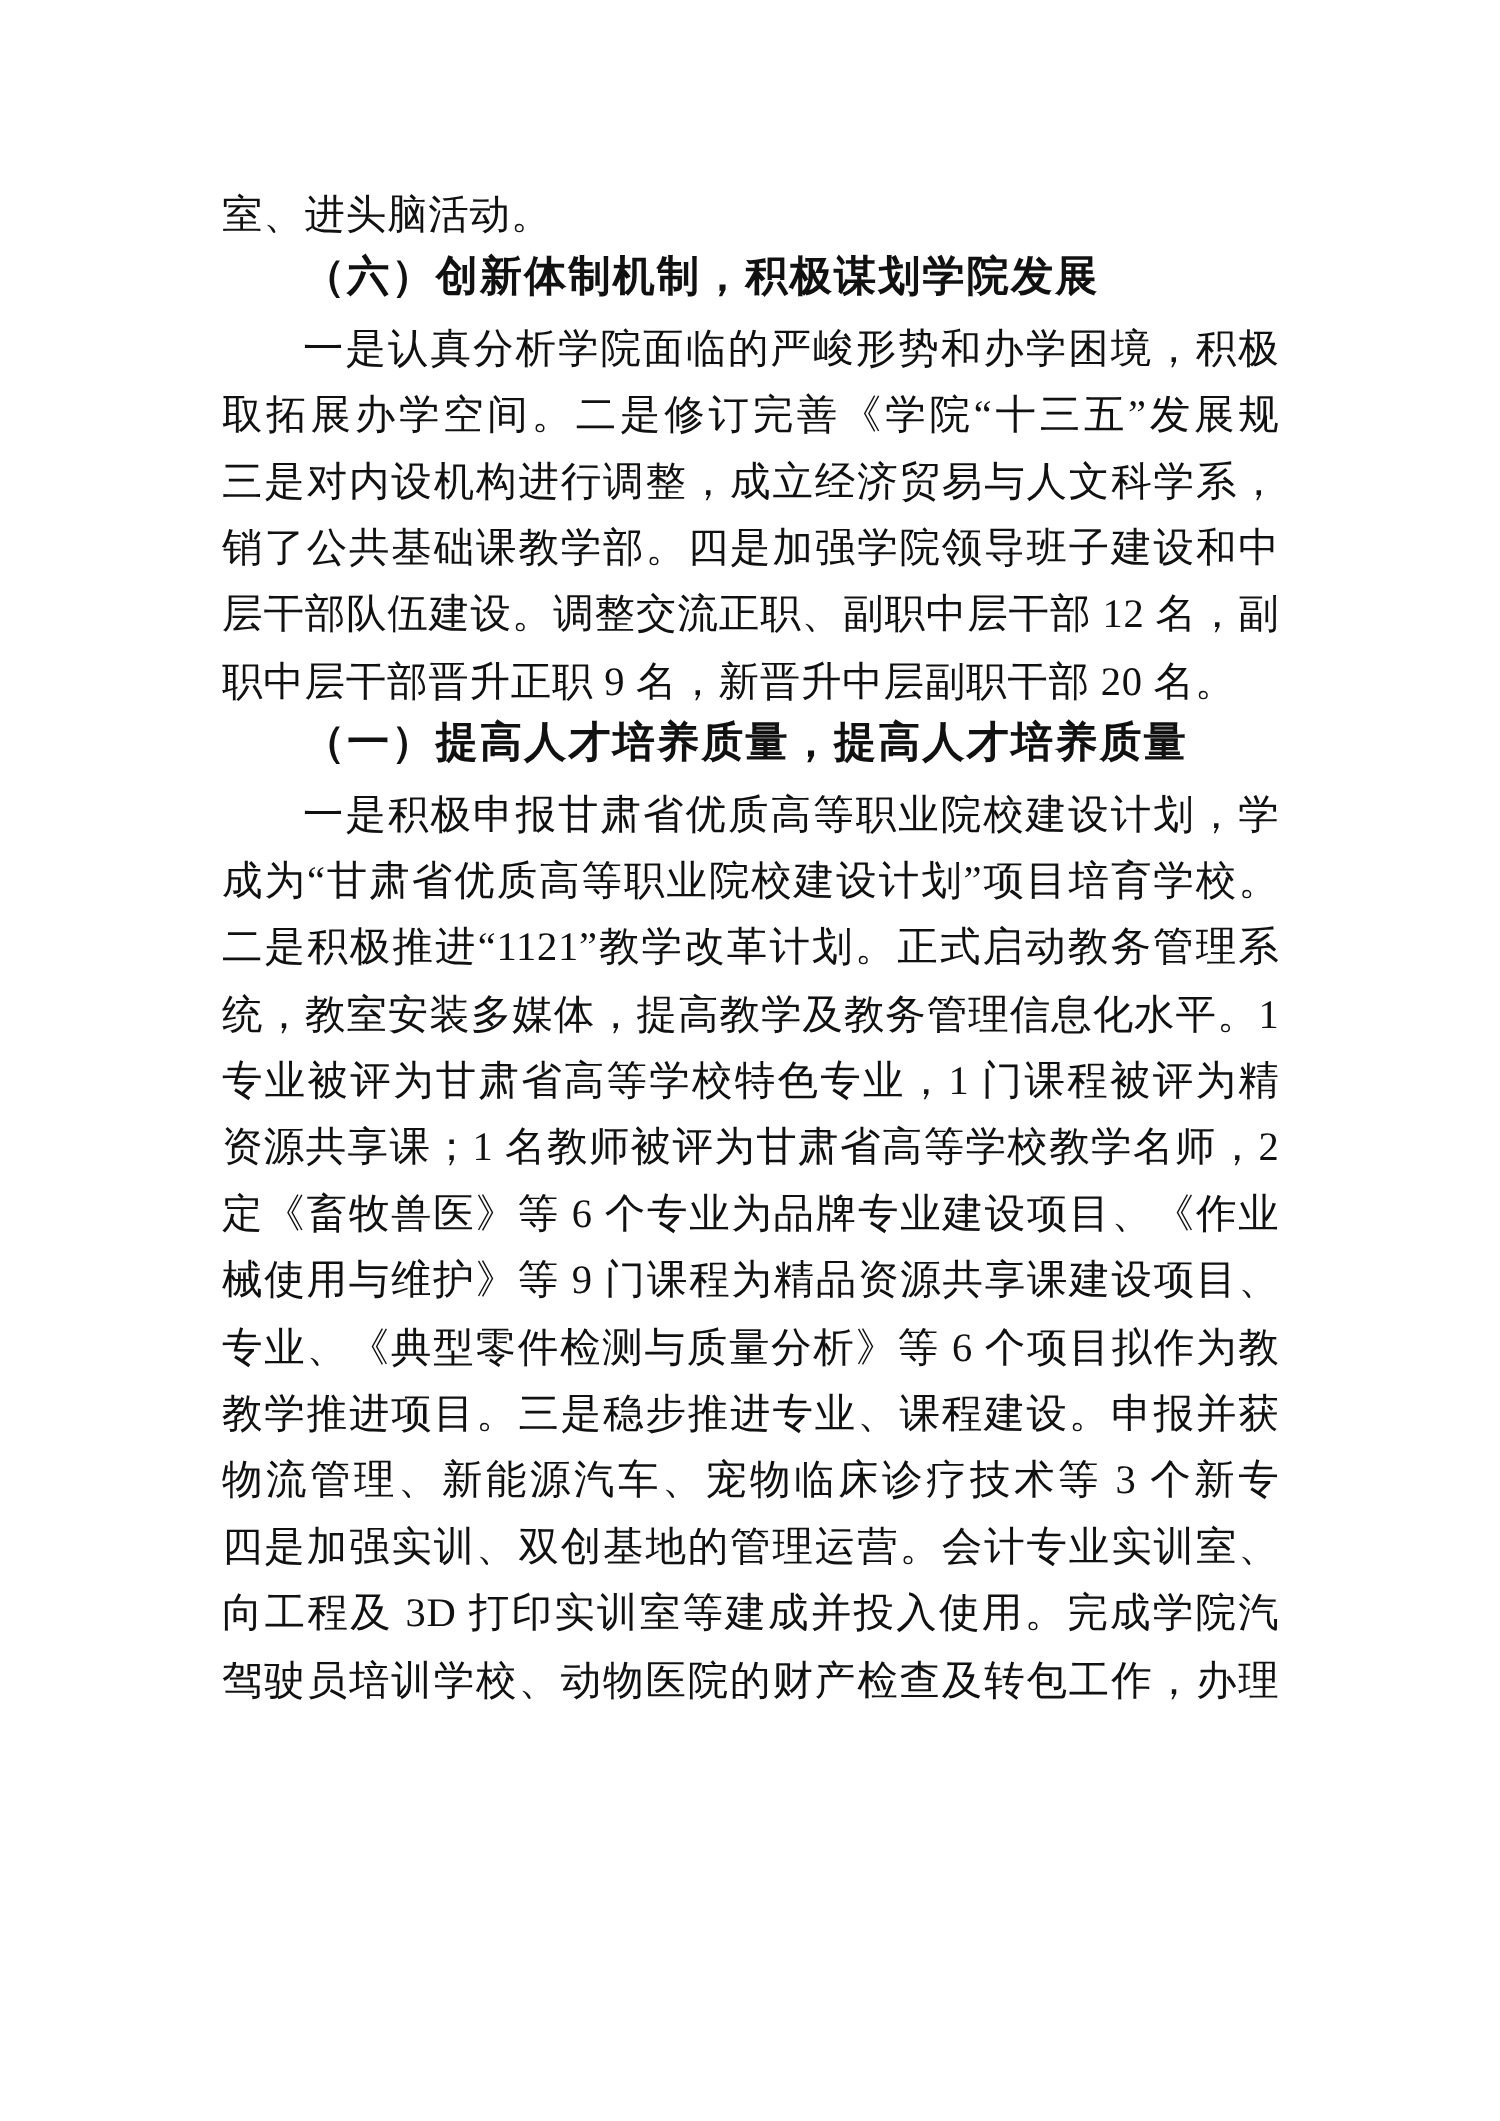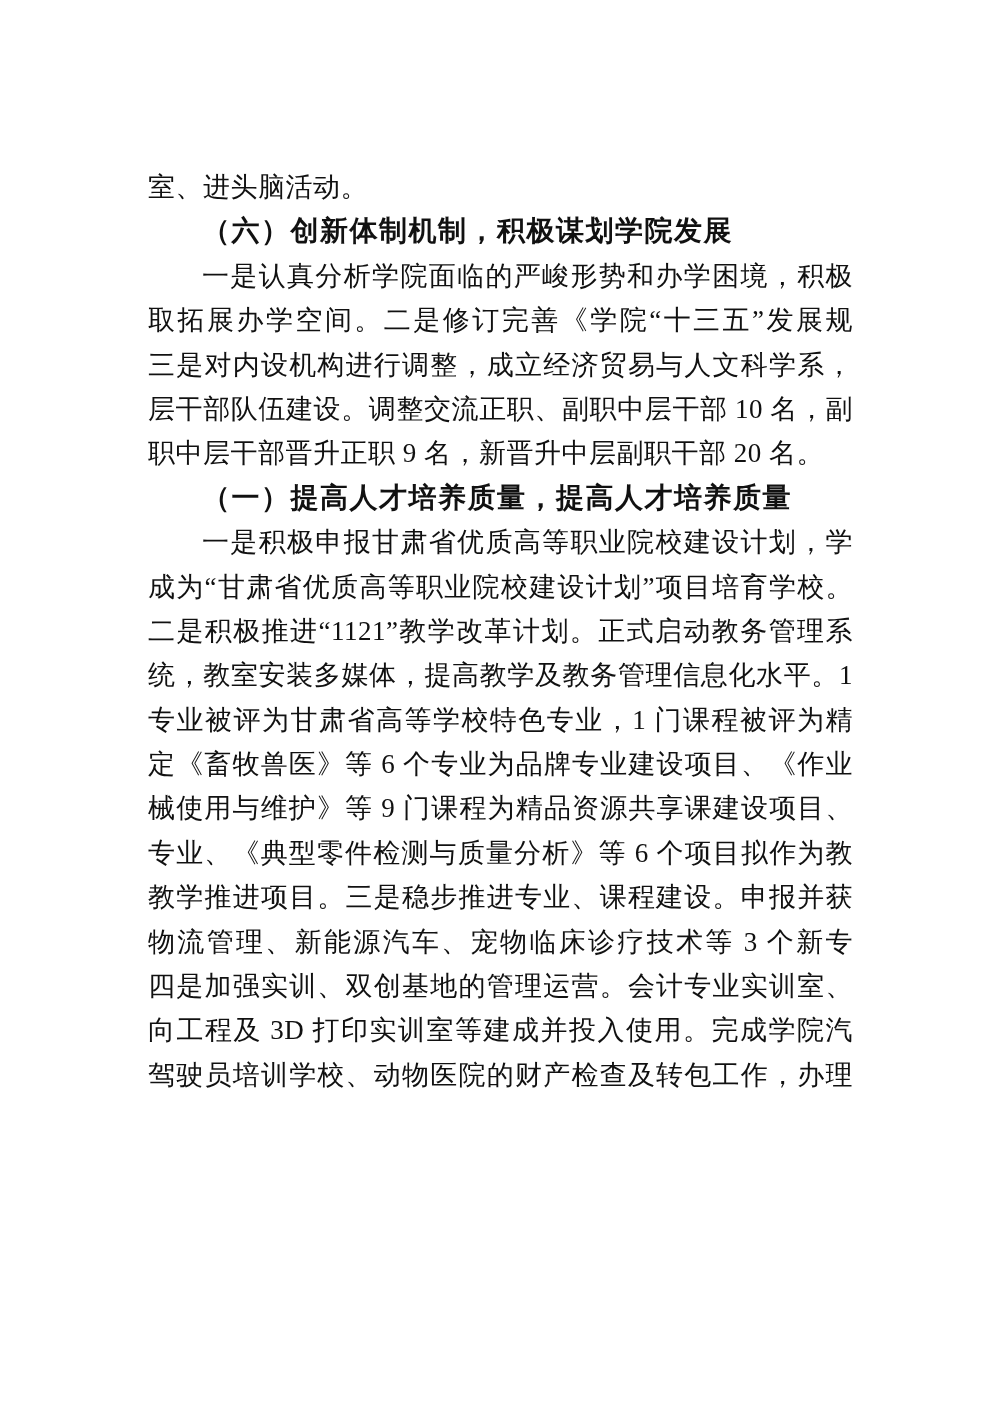--- a/index.html
+++ b/index.html
@@ -12,21 +12,20 @@
     width: 1000px;
     height: 1414px;
     background: #ffffff;
     overflow: hidden;
   }
   .content {
     position: absolute;
     left: 148px;
     top: 121px;
     width: 705px;
-    margin-top: 44px;
   }
   .line {
     height: 44.4px;
     line-height: 44.4px;
     font-size: 27px;
     font-family: "Liberation Serif", "DejaVu Serif", serif;
     color: #111111;
     overflow: hidden;
     white-space: normal;
     letter-spacing: 0.5px;
@@ -38,44 +37,46 @@
   .line.ind {
     padding-left: 54px;
   }
   .line.h2 {
     font-family: "Liberation Sans", "DejaVu Sans", sans-serif;
     font-weight: 700;
     font-size: 29px;
     letter-spacing: 1px;
   }
   .line.h3 {
-    font-family: Liberation Serif, serif;
+    font-family: Liberation Mono, monospace;
     font-weight: 700;
     font-size: 28px;
     letter-spacing: 1.5px;
   }
 </style>
 </head>
 <body>
 
 <div class="page" style="background: rgb(255, 255, 255);">
   <div class="content" id="doc-content" style="color: rgb(17, 17, 17);">
       <div class="line body">室、进头脑活动。</div>
       <div class="line h3 ind">（六）创新体制机制，积极谋划学院发展</div>
       <div class="line body just ind">一是认真分析学院面临的严峻形势和办学困境，积极争</div>
       <div class="line body just">取拓展办学空间。二是修订完善《学院“十三五”发展规划》。</div>
       <div class="line body just">三是对内设机构进行调整，成立经济贸易与人文科学系，撤</div>
-      <div class="line body just">层干部队伍建设。调整交流正职、副职中层干部 10 名，副</div>
+      <div class="line body just">销了公共基础课教学部。四是加强学院领导班子建设和中</div>
+      <div class="line body just">层干部队伍建设。调整交流正职、副职中层干部 12 名，副</div>
       <div class="line body">职中层干部晋升正职 9 名，新晋升中层副职干部 20 名。</div>
       <div class="line h3 ind">（一）提高人才培养质量，提高人才培养质量</div>
       <div class="line body just ind">一是积极申报甘肃省优质高等职业院校建设计划，学院</div>
       <div class="line body just">成为“甘肃省优质高等职业院校建设计划”项目培育学校。</div>
       <div class="line body just">二是积极推进“1121”教学改革计划。正式启动教务管理系</div>
       <div class="line body just">统，教室安装多媒体，提高教学及教务管理信息化水平。1 个</div>
       <div class="line body just">专业被评为甘肃省高等学校特色专业，1 门课程被评为精品</div>
+      <div class="line body just">资源共享课；1 名教师被评为甘肃省高等学校教学名师，2</div>
       <div class="line body just">定《畜牧兽医》等 6 个专业为品牌专业建设项目、《作业机</div>
       <div class="line body just">械使用与维护》等 9 门课程为精品资源共享课建设项目、</div>
       <div class="line body just">专业、《典型零件检测与质量分析》等 6 个项目拟作为教育</div>
       <div class="line body just">教学推进项目。三是稳步推进专业、课程建设。申报并获批</div>
       <div class="line body just">物流管理、新能源汽车、宠物临床诊疗技术等 3 个新专业。</div>
       <div class="line body just">四是加强实训、双创基地的管理运营。会计专业实训室、逆</div>
       <div class="line body just">向工程及 3D 打印实训室等建成并投入使用。完成学院汽车</div>
       <div class="line body just">驾驶员培训学校、动物医院的财产检查及转包工作，办理了</div>
     </div>
 </div>

